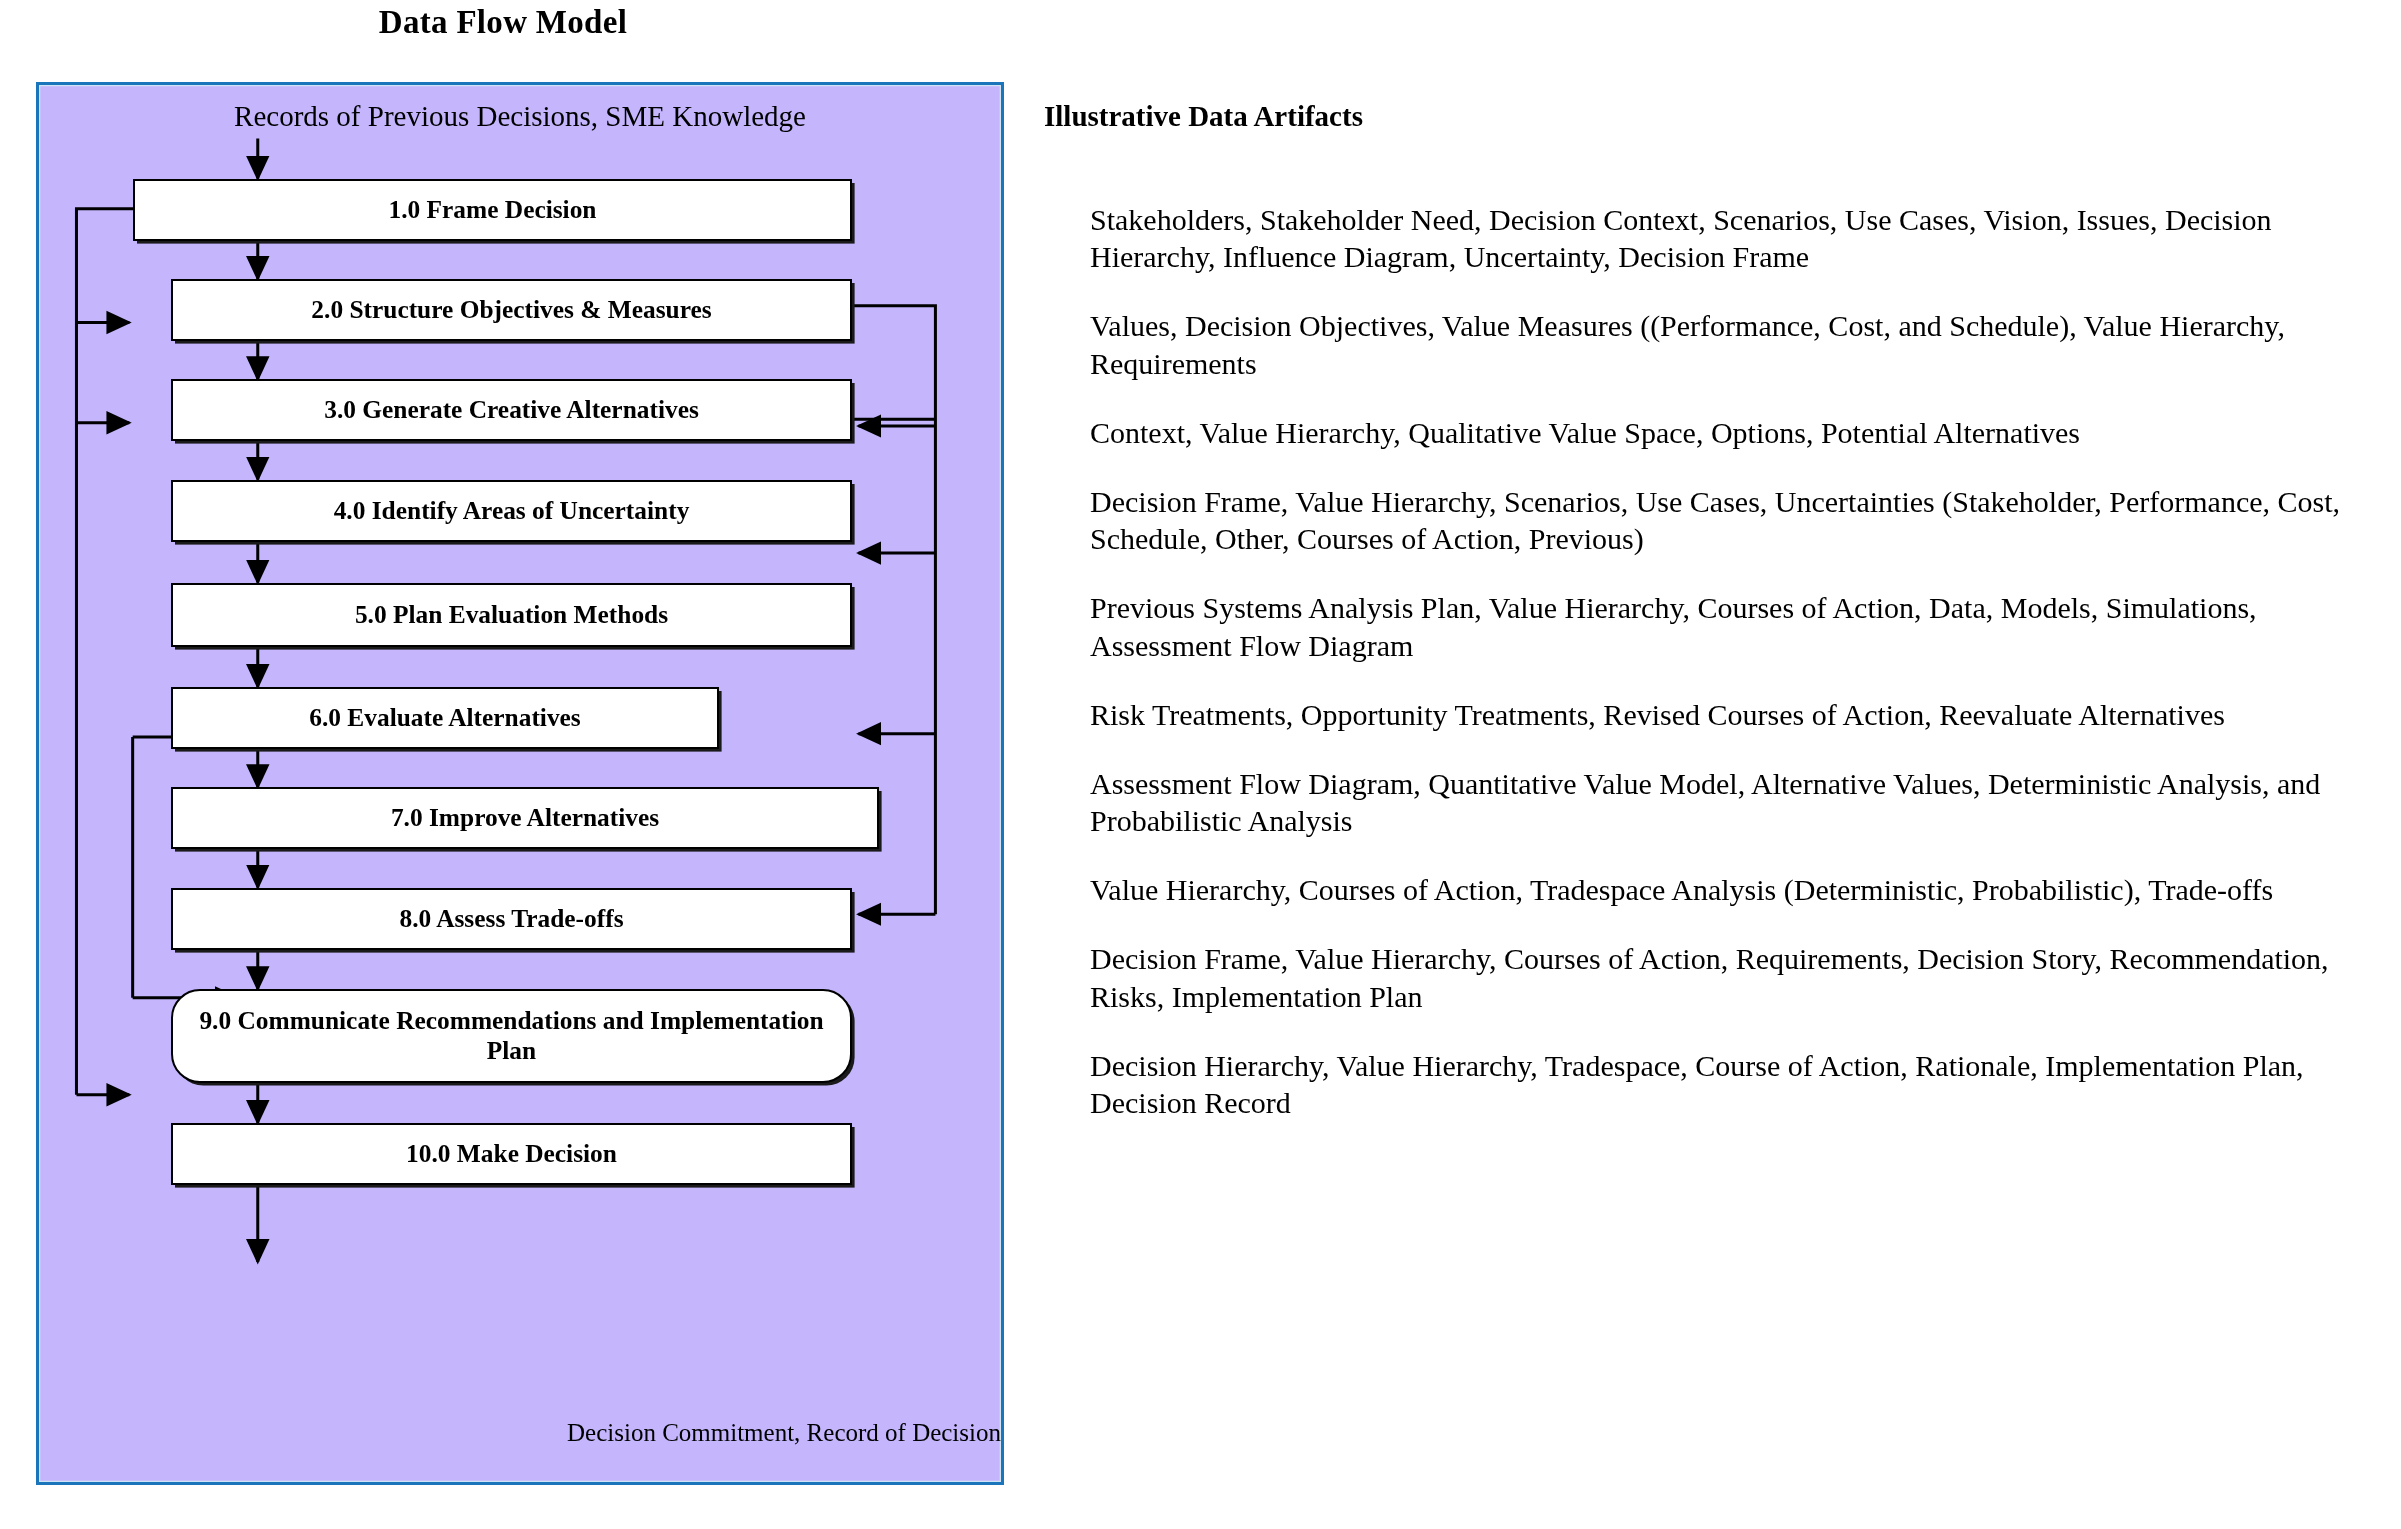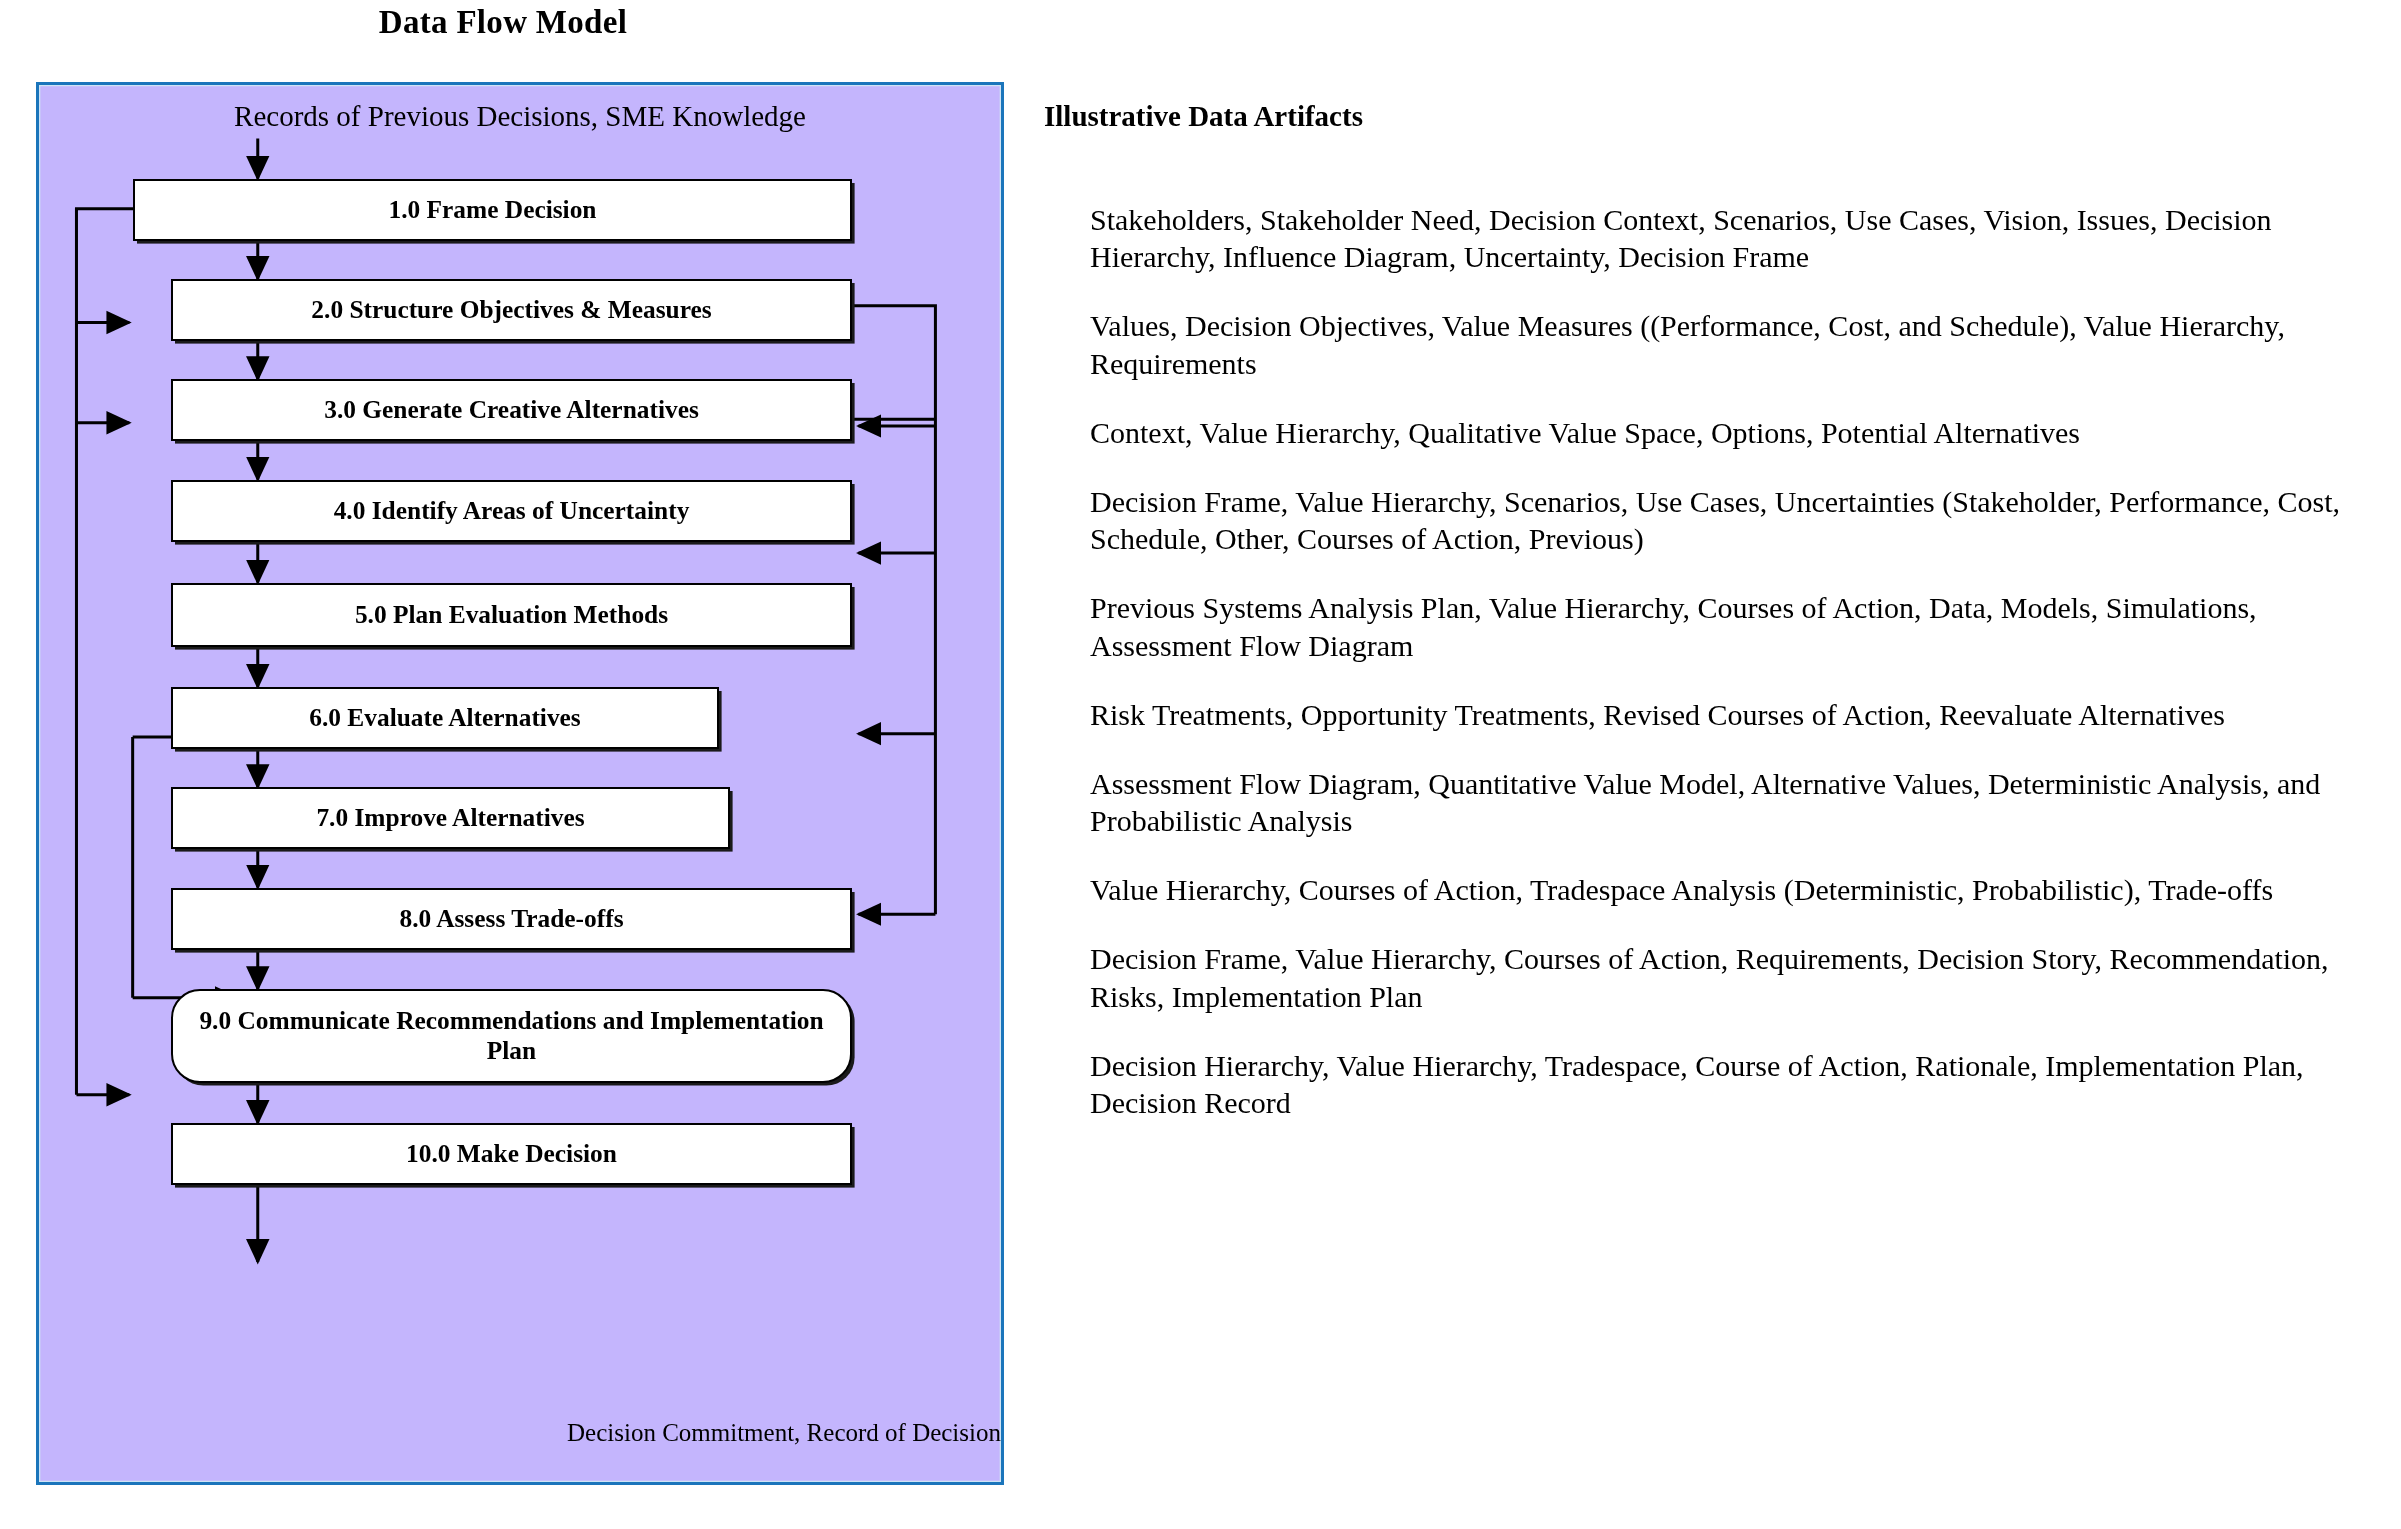--- a/index.html
+++ b/index.html
@@ -160,21 +160,21 @@
   <div class="proc-box" style="left:132px; top:194px; width:681px; height:62px;">2.0 Structure Objectives &amp; Measures</div>
 
   <div class="proc-box" style="left:132px; top:294px; width:681px; height:62px;">3.0 Generate Creative Alternatives</div>
 
   <div class="proc-box" style="left:132px; top:395px; width:681px; height:62px;">4.0 Identify  Areas of Uncertainty</div>
 
   <div class="proc-box" style="left:132px; top:498px; width:681px; height:64px;">5.0 Plan Evaluation Methods</div>
 
   <div class="proc-box" style="left:132px; top:602px; width:548px; height:62px;">6.0 Evaluate Alternatives</div>
 
-  <div class="proc-box" style="left:132px; top:702px; width:559px; height:62px;">7.0 Improve Alternatives</div>
+  <div class="proc-box" style="left:132px; top:702px; width:708px; height:62px;">7.0 Improve Alternatives</div>
 
   <div class="proc-box" style="left:132px; top:803px; width:681px; height:62px;">8.0 Assess Trade-offs</div>
 
   <div class="proc-box" style="left:132px; top:904px; width:681px; height:94px;border-radius:29px;">9.0 Communicate Recommendations
 and Implementation Plan</div>
 
   <div class="proc-box" style="left:132px; top:1038px; width:681px; height:62px;">10.0 Make Decision</div>
 
   <div id="dfm-outflow">Decision Commitment, Record of Decision</div>
 </div>

